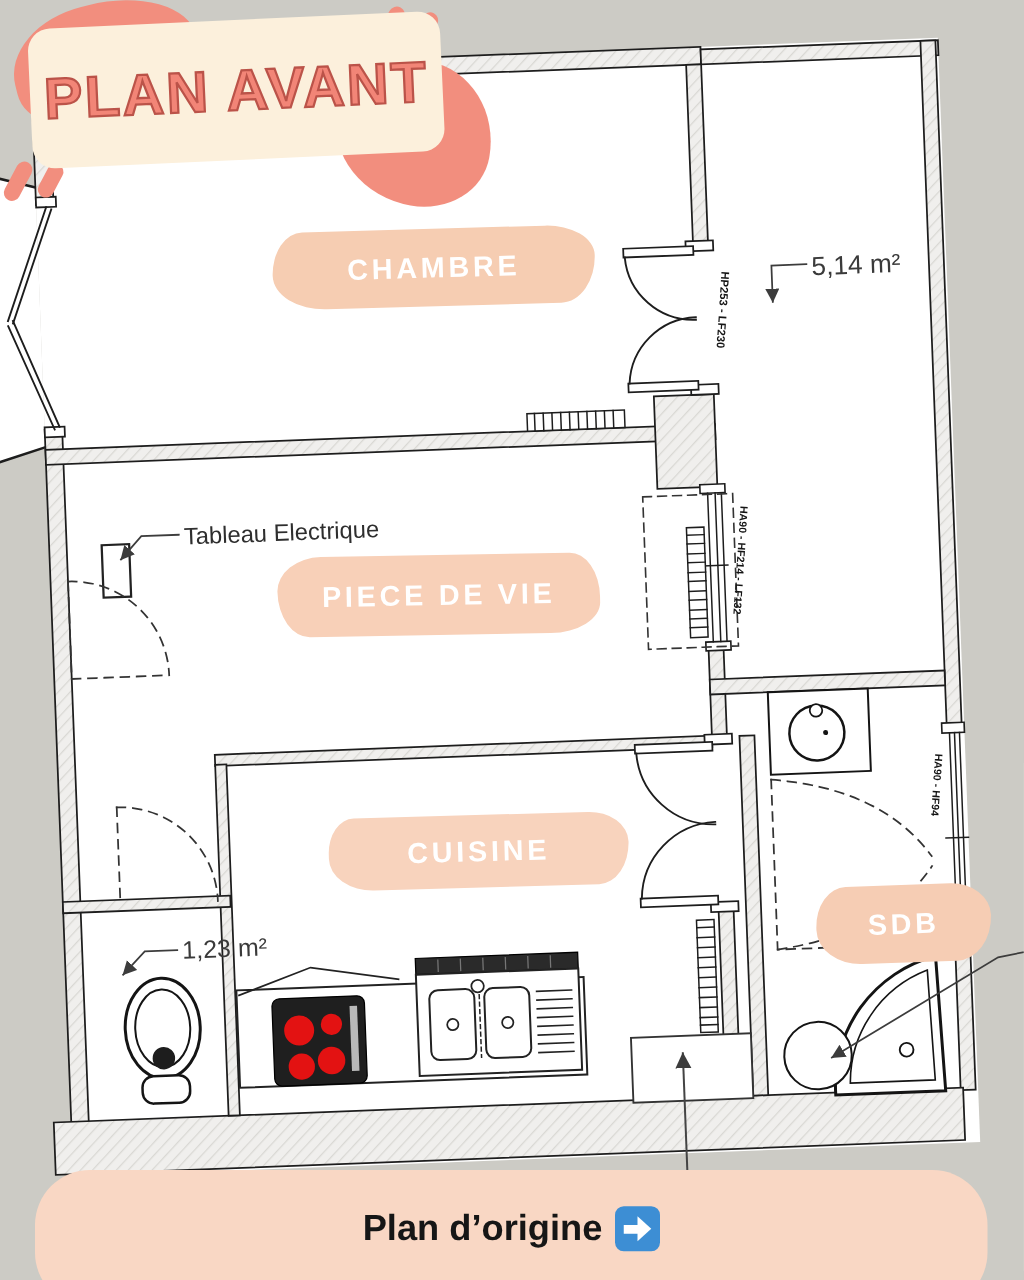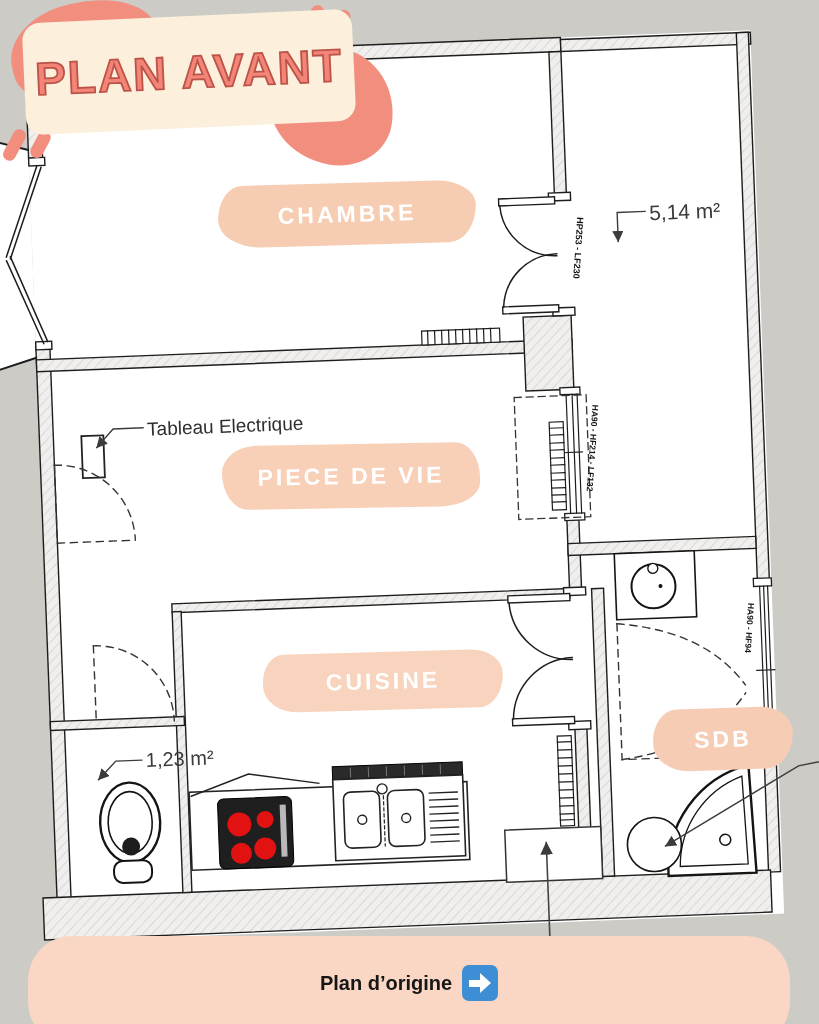--- a/index.html
+++ b/index.html
@@ -34,21 +34,21 @@
      -webkit-text-stroke:1.8px #bb5349;white-space:nowrap;}
 
   .q-dash{position:absolute;width:13px;height:34px;background:#f28e7e;border-radius:8px;
      transform:rotate(28deg);z-index:5;}
   #dash-1{left:306px;top:4px;}  #dash-2{left:334px;top:9px;height:28px;}
   #dash-3{left:8px;top:128px;}  #dash-4{left:34px;top:130px;height:29px;}
 
   
   #caption-banner{position:absolute;left:28px;top:936px;width:762px;height:110px;background:#f9d7c4;
      border-radius:44px;z-index:6;display:flex;align-items:center;justify-content:center;gap:10px;}
-  .caption-text{font-size:20px;font-weight:bold;color:#161616;white-space:nowrap;transform:translateY(-8px);}
+  .caption-text{font-size:29px;font-weight:bold;color:#161616;white-space:nowrap;transform:translateY(-8px);}
   #caption-arrow{width:36px;height:36px;background:#3d8ed4;border-radius:7px;position:relative;
      flex:0 0 auto;transform:translateY(-8px);}
   #caption-arrow .bar{position:absolute;left:7px;top:15px;width:13px;height:7px;background:#ffffff;}
   #caption-arrow .head{position:absolute;left:18px;top:8px;width:0;height:0;
      border-left:11px solid #ffffff;border-top:10px solid transparent;border-bottom:10px solid transparent;}
 </style>
 </head>
 <body>
 
 <div id="canvas">

